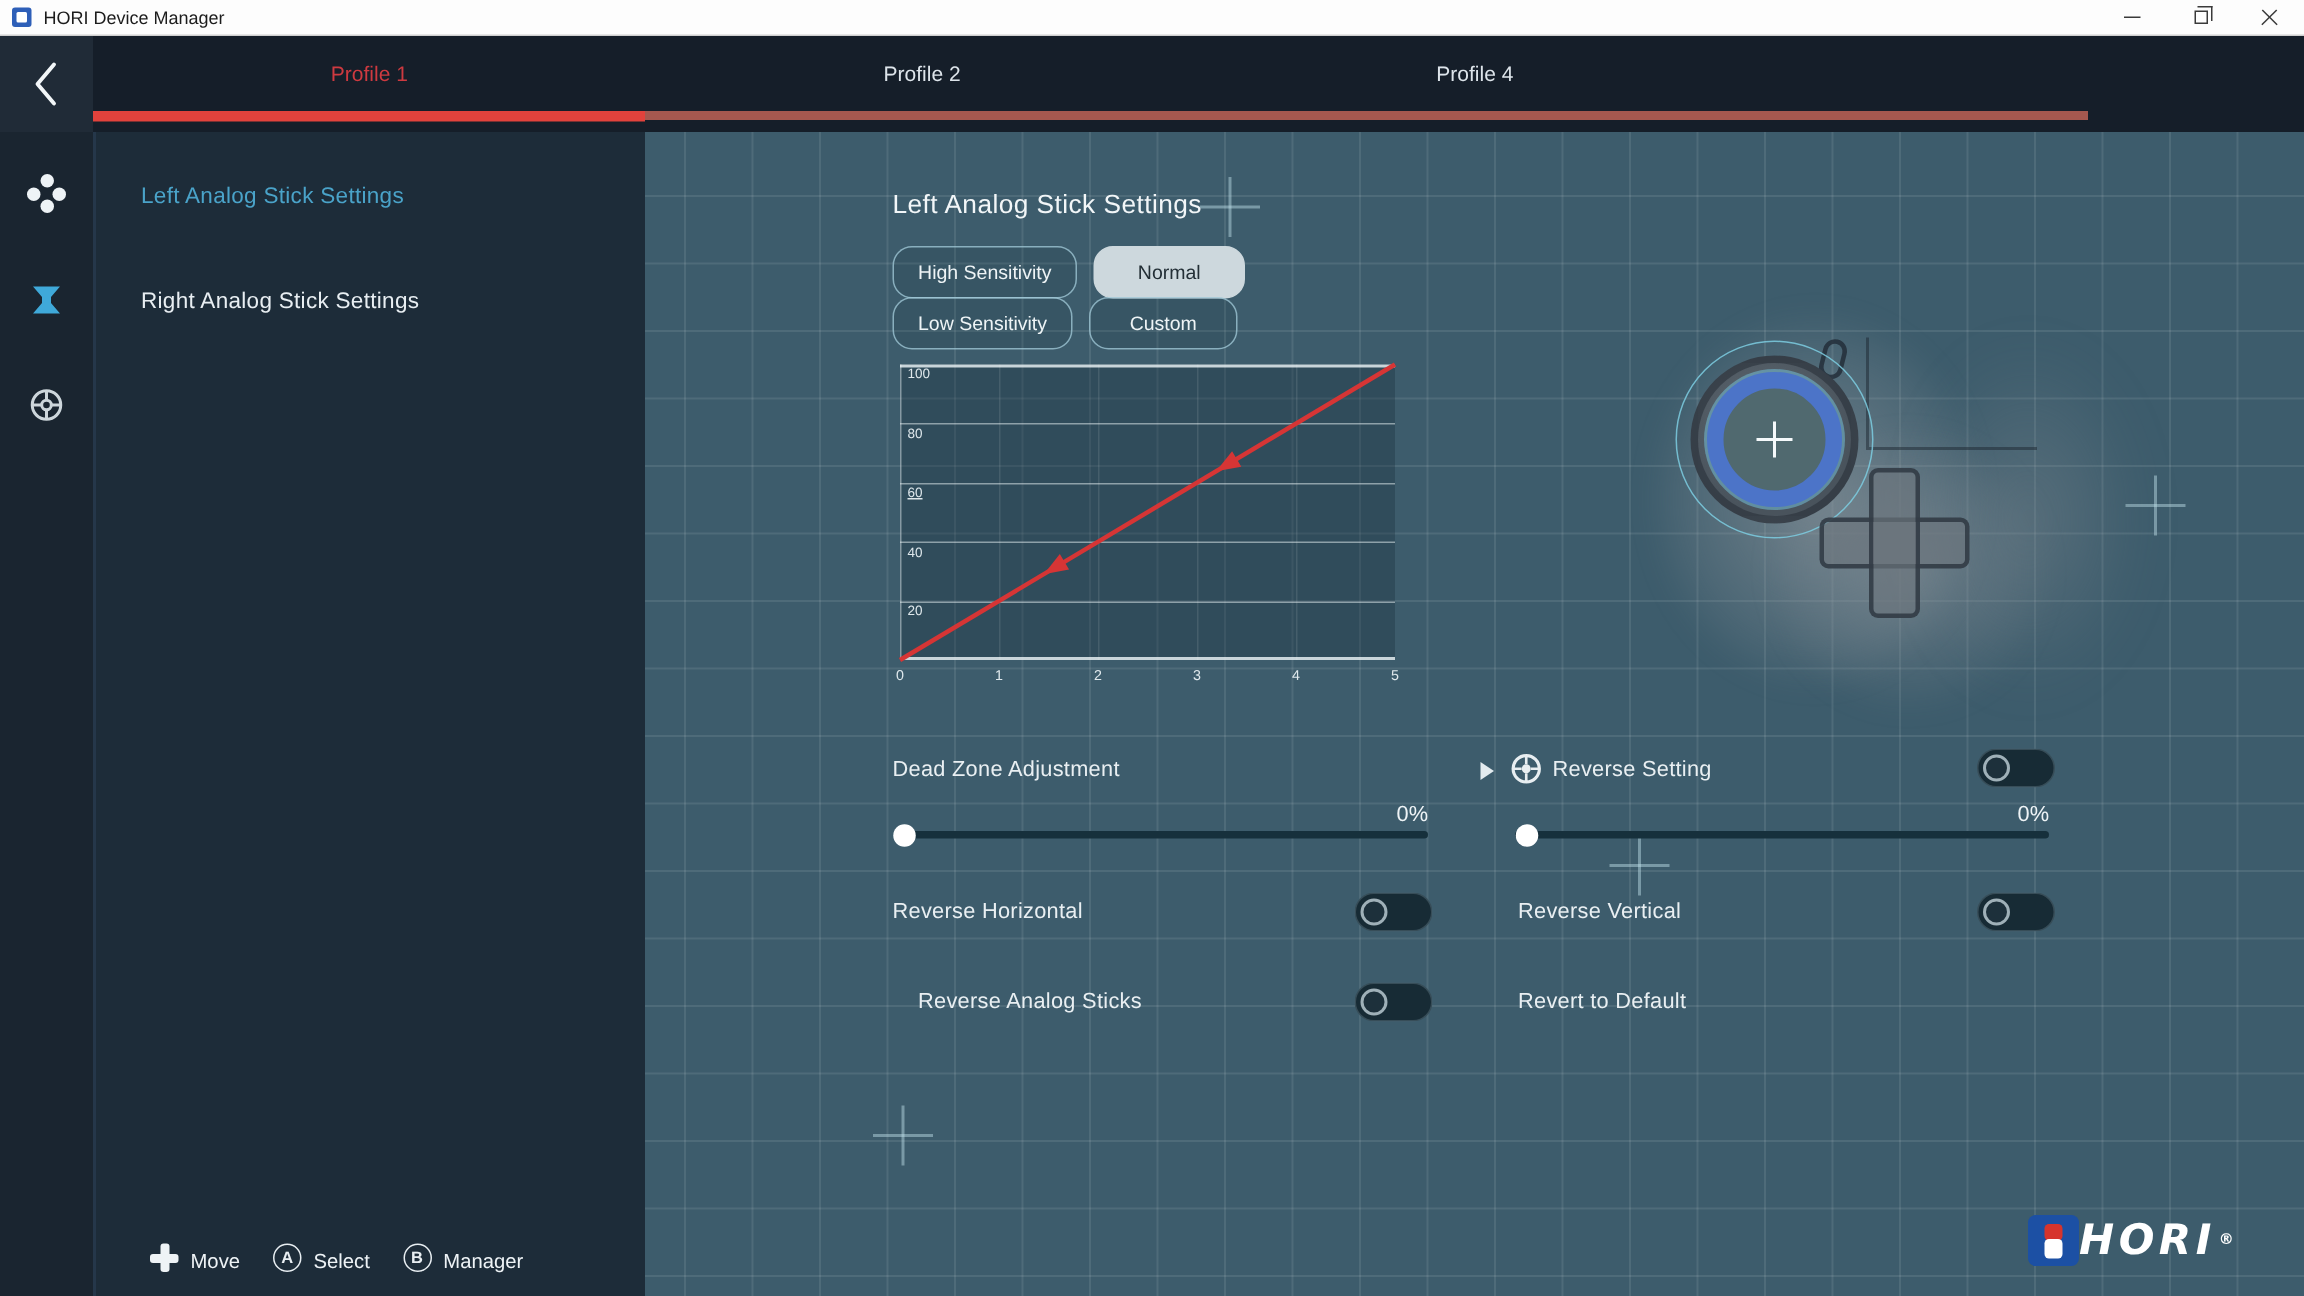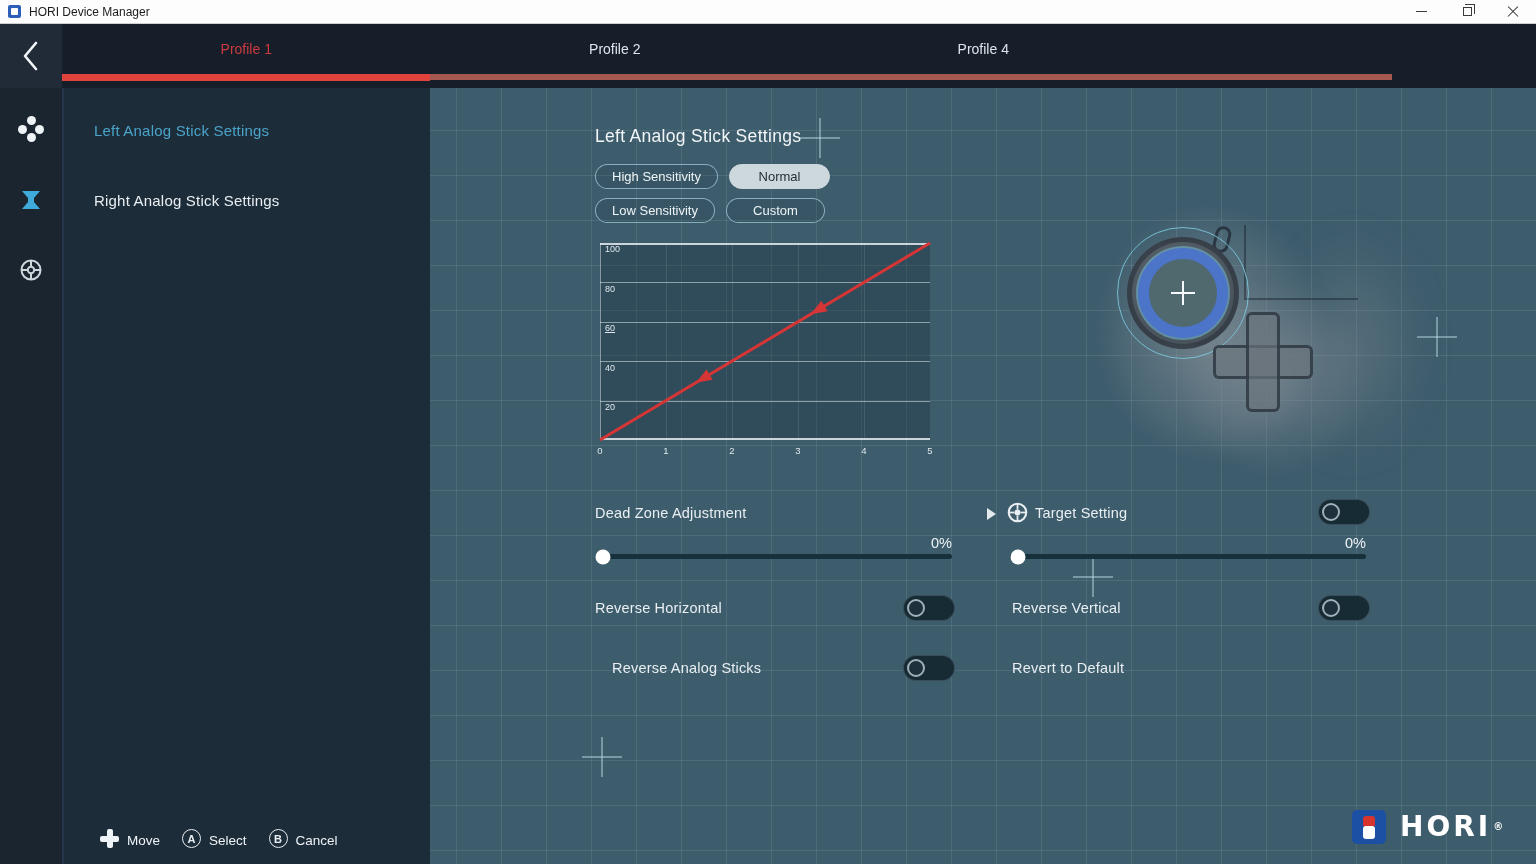--- a/index.html
+++ b/index.html
@@ -65,21 +65,21 @@
     background-image:
       linear-gradient(rgba(255,255,255,0.09) 1px, transparent 1px),
       linear-gradient(90deg, rgba(255,255,255,0.09) 1px, transparent 1px);
     background-size:45px 45px; background-position:26px 42px; overflow:hidden; }
   .cross { position:absolute; width:40px; height:40px; pointer-events:none; }
   .cross::before { content:""; position:absolute; left:0; top:19px; width:40px; height:2px; background:rgba(195,228,238,0.45); }
   .cross::after  { content:""; position:absolute; left:19px; top:0; width:2px; height:40px; background:rgba(195,228,238,0.45); }
 
   .panel-title { position:absolute; left:165px; top:38px; font-size:17.5px; color:#f2f6f8; letter-spacing:0.3px; }
 
-  .pill-btn { position:absolute; height:25px; border-radius:13px; border:1px solid rgba(165,205,220,0.75);
+  .pill-btn { position:absolute; height:35px; border-radius:13px; border:1px solid rgba(165,205,220,0.75);
     color:#eef4f6; font-size:13px; display:flex; align-items:center; justify-content:center;
     background:rgba(18,38,48,0.12); cursor:pointer; font-family:"Liberation Sans",sans-serif; }
   .pill-btn.selected { background:#cdd8dd; color:#232f36; border-color:#cdd8dd; }
 
   
   .plot { position:absolute; left:170px; top:155px; width:330px; height:197px; background:rgba(20,40,52,0.30); }
   .hline { position:absolute; left:0; width:330px; height:1px; background:rgba(235,245,248,0.5); }
   .hline.axis { height:2px; background:rgba(240,248,250,0.8); }
   .vline { position:absolute; top:0; width:1px; height:197px; background:rgba(255,255,255,0.10); }
   .vline.axis { background:rgba(240,248,250,0.45); }
@@ -126,22 +126,22 @@
     background:rgba(108,117,125,0.65); border:3px solid rgba(42,52,62,0.8); }
   .dpad-v { position:absolute; left:176px; top:124px; width:34px; height:100px; border-radius:6px;
     background:rgba(108,117,125,0.65); border:3px solid rgba(42,52,62,0.8); }
   .dpad-core { position:absolute; left:179px; top:160px; width:28px; height:28px; background:rgba(108,117,125,0.95); }
 
   
   .logo { position:absolute; left:922px; top:722px; display:flex; align-items:center; }
   .logo-tile { width:34px; height:34px; background:#1c50a4; border-radius:5px; position:relative; }
   .logo-tile::before { content:""; position:absolute; left:11px; top:6px; width:12px; height:11px; background:#d6342c; border-radius:3px; }
   .logo-tile::after  { content:""; position:absolute; left:11px; top:16px; width:12px; height:13px; background:#ffffff; border-radius:3px; }
-  .logo-text { margin-left:14px; font-family:"DejaVu Sans", sans-serif; font-weight:800; font-size:28px;
-    color:#ffffff; letter-spacing:3px; line-height:34px; }
+  .logo-text { font-family:"DejaVu Sans", sans-serif; font-weight:800; font-size:28px;
+    color:#ffffff; letter-spacing:3px; line-height:34px;font-style:italic; }
   .logo-reg { font-size:10px; color:#ffffff; vertical-align:bottom; margin-left:2px; }
 
   svg { display:block; }
 </style>
 </head>
 <body>
 
 <div class="screen">
 
   <div class="titlebar">
@@ -212,21 +212,21 @@
         <div class="hint">
           <span class="hint-dpad"></span>
           <span>Move</span>
         </div>
         <div class="hint">
           <span class="hint-circle">A</span>
           <span>Select</span>
         </div>
         <div class="hint">
           <span class="hint-circle">B</span>
-          <span>Cancel</span>
+          <span>Manager</span>
         </div>
       </div>
     </div>
 
     <div class="main">
 
       <div class="cross" style="left:370px; top:30px;"></div>
       <div class="cross" style="left:152px; top:649px;"></div>
       <div class="cross" style="left:643px; top:469px;"></div>
       <div class="cross" style="left:987px; top:229px;"></div>
@@ -292,21 +292,21 @@
 
       <div class="tri-right" style="left:557px; top:420px;"></div>
       <svg style="position:absolute; left:577px; top:414px;" width="21" height="21" viewBox="0 0 24 24">
         <circle cx="12" cy="12" r="10" fill="none" stroke="#e8eef1" stroke-width="2.4"></circle>
         <circle cx="12" cy="12" r="3.4" fill="#e8eef1"></circle>
         <line x1="12" y1="2" x2="12" y2="8.5" stroke="#e8eef1" stroke-width="2"></line>
         <line x1="12" y1="15.5" x2="12" y2="22" stroke="#e8eef1" stroke-width="2"></line>
         <line x1="2" y1="12" x2="8.5" y2="12" stroke="#e8eef1" stroke-width="2"></line>
         <line x1="15.5" y1="12" x2="22" y2="12" stroke="#e8eef1" stroke-width="2"></line>
       </svg>
-      <div class="ctl-label" style="left:605px; top:417px;">Target Setting</div>
+      <div class="ctl-label" style="left:605px; top:417px;">Reverse Setting</div>
       <div class="toggle" style="left:888px; top:411px;">
         <div class="knob"></div>
       </div>
       <div class="pct" style="left:580px; top:447px;">0%</div>
       <div class="slider" style="left:580px; top:466px; width:356px;">
         <div class="thumb" style="left:8px;"></div>
       </div>
 
       <div class="ctl-label" style="left:165px; top:512px;">Reverse Horizontal</div>
       <div class="toggle" style="left:473px; top:507px;">

